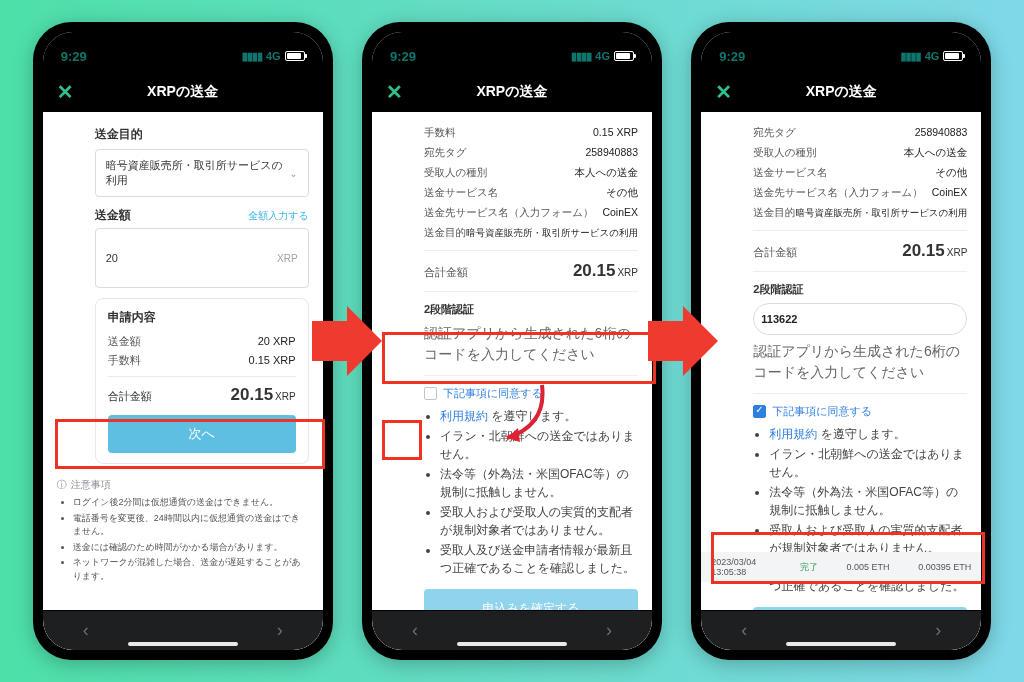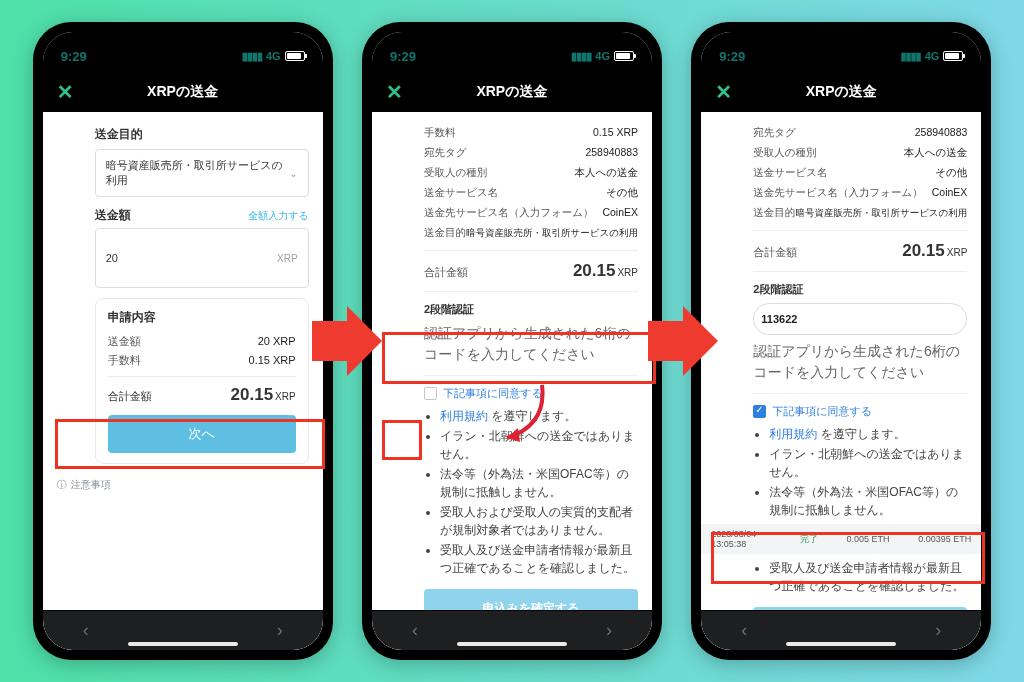--- a/index.html
+++ b/index.html
@@ -79,21 +79,21 @@
   .total-row { display:flex; justify-content:space-between; align-items:baseline; margin-top:6px;}
   .total-row .big { font-size:17px; font-weight:700;}
   .total-row .u { font-size:10px; margin-left:2px; color:#333;}
   .btn-primary {
     background:#5ebfe3; color:#fff; border:none; border-radius:4px;
     width:100%; padding:10px 0; font-size:13px; font-weight:500;
     margin-top:10px;
   }
   .btn-confirm {
     background:#8fd3ed; color:#fff; border:none; border-radius:4px;
-    width:100%; padding:11px 0; font-size:12px; font-weight:700;
+    width:100%; padding:11px 0; font-size:12px; font-weight:400;
     margin-top:10px;
   }
   .notes { padding: 6px 14px 10px; font-size:9px; color:#555; }
   .notes .title { color:#8a9199; font-size:10px; display:flex; align-items:center; gap:4px; margin-bottom:4px;}
   .notes ul, .agree ul { list-style: disc; padding-left: 16px; }
   .notes li, .agree li { margin: 2px 0; line-height:1.5; }
   .navbar {
     height: 40px; background:#1e1f21; border-top:1px solid #000;
     display:flex; align-items:center; justify-content:space-between;
     padding:0 40px; color:#6b6f74; border-radius: 0 0 30px 30px;
@@ -115,21 +115,21 @@
   .chk { width:13px; height:13px; border:1px solid #bfc7ce; border-radius:2px; display:inline-block; position:relative;}
   .chk.on { background:#2f7fe0; border-color:#2f7fe0;}
   .chk.on::after { content:'✓'; color:#fff; font-size:10px; position:absolute; top:-2px; left:1px;}
   .agree { font-size:12px; color:#444;}
   .agree .blue { color:#2f7fe0;}
   .redbox { position:absolute; border:3px solid #e32; pointer-events:none; z-index:40;}
   .curved-arrow { position:absolute; z-index:45; }
   .big-arrow {
     position:absolute; z-index:60; top:50%; transform:translateY(-50%);
   }
-  .bg-row { position:absolute; bottom:56px; left:0; right:0; height:30px;
+  .bg-row { position:absolute; bottom:28px; left:0; right:0; height:30px;
     background:#f3f4f5; font-size:9px; color:#555; padding:3px 10px;
     display:flex; justify-content:space-between; align-items:center;}
 </style>
 </head>
 <body>
 
 <div class="phone">
   <div class="screen">
     <div class="notch"></div>
     <div class="statusbar">
@@ -177,20 +177,26 @@
               <span><span class="big">20.15</span><span class="u">XRP</span></span>
             </div>
             <button class="btn-primary">次へ</button>
           </div>
         </div>
         <div class="notes">
           <div class="title">
               <span>ⓘ</span>
               <span>注意事項</span>
             </div>
+          <ul>
+            <li>ログイン後2分間は仮想通貨の送金はできません。</li>
+            <li>電話番号を変更後、24時間以内に仮想通貨の送金はできません。</li>
+            <li>送金には確認のため時間がかかる場合があります。</li>
+            <li>ネットワークが混雑した場合、送金が遅延することがあります。</li>
+          </ul>
         </div>
       </div>
     </div>
     <div class="navbar">
       <span>‹</span>
       <span>›</span>
     </div>
     <div class="home-ind"></div>
   </div>
   <div class="redbox" style="left:22px; top:397px; width:270px; height:50px;"></div>

